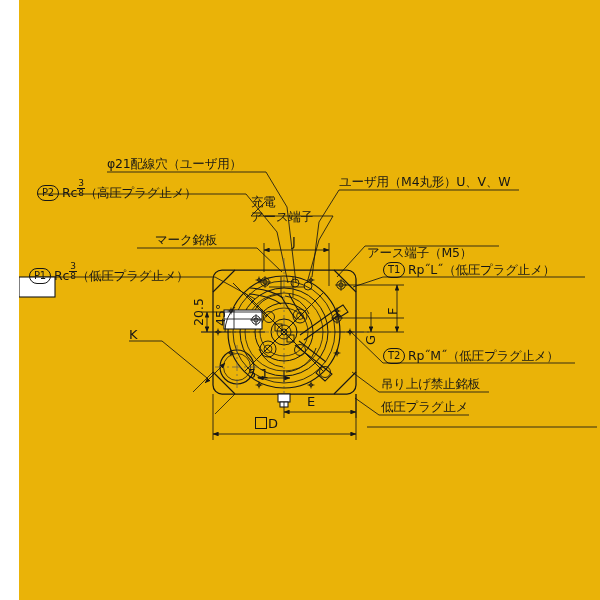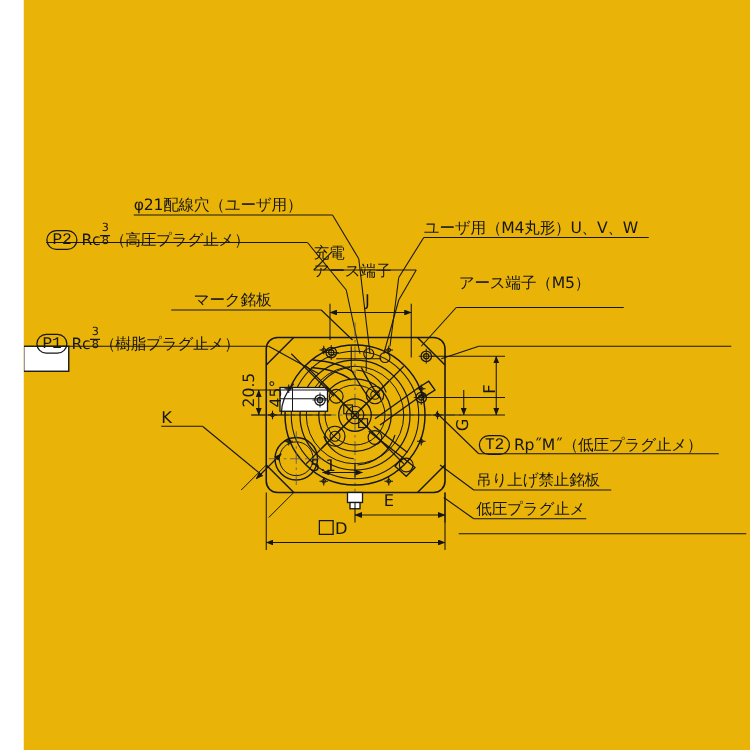--- a/index.html
+++ b/index.html
@@ -41,25 +41,24 @@
   }
   .dim.rot {
     transform-origin: 0 0;
     transform: rotate(-90deg);
   }
   .port-tag {
     display: inline-block;
     border: 1.2px solid #161616;
     border-radius: 9px;
     padding: 0px 4px 1px 4px;
-    font-size: 13px;
+    font-size: 10px;
     line-height: 13px;
     margin-right: 3px;
     vertical-align: 1px;
-    font-family: Liberation Mono, monospace;
   }
   .frac {
     display: inline-block;
     font-size: 9px;
     vertical-align: 1px;
     line-height: 9px;
     text-align: center;
   }
   .frac i {
     display: block;
@@ -341,28 +340,31 @@
   </div>
 
   <div class="lbl" style="left:320px; top:175px;">
     <span>ユーザ用（M4丸形）U、V、W</span>
   </div>
 
   <div class="lbl" style="left:136px; top:233px;">
     <span>マーク銘板</span>
   </div>
 
-  <div class="lbl" style="left:348px; top:219px;text-align:center;">
+  <div class="lbl" style="left:348px; top:246px;text-align:center;">
     <span>アース端子（M5）</span>
   </div>
 
   <div class="lbl" style="left:10px; top:262px;">
-    <span class="port-tag">P1</span><span>Rc</span><span class="frac"><i>3</i><b>8</b></span><span>（樹脂プラグ止メ）</span>
-  </div>
-
+    <span class="port-tag">P1</span><span>Rc</span><span class="frac"><i>3</i><b>8</b></span><span>（低圧プラグ止メ）</span>
+  </div>
+
+  <div class="lbl" style="left:364px; top:262px;">
+    <span class="port-tag">T1</span><span>Rp˝L˝（低圧プラグ止メ）</span>
+  </div>
 
   <div class="lbl" style="left:364px; top:348px;">
     <span class="port-tag">T2</span><span>Rp˝M˝（低圧プラグ止メ）</span>
   </div>
 
   <div class="lbl" style="left:362px; top:377px;">
     <span>吊り上げ禁止銘板</span>
   </div>
 
   <div class="lbl" style="left:362px; top:400px;">

